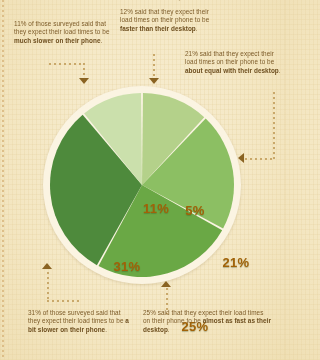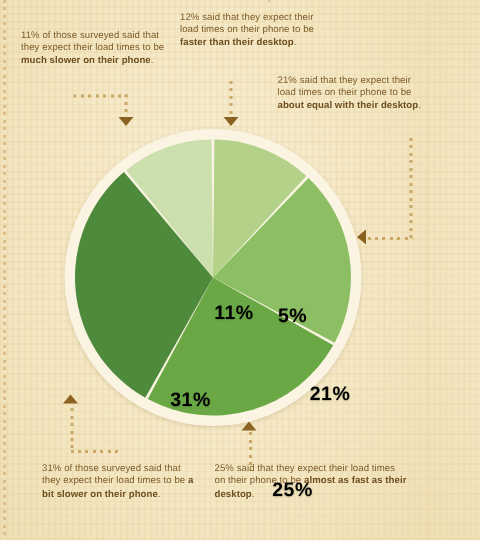--- a/index.html
+++ b/index.html
@@ -115,21 +115,21 @@
     border-radius: 50%;
     background: #fbf4e2;
     box-shadow: 0 1px 3px rgba(120,95,45,0.18);
   }
   .pie-svg { position: absolute; left: 0; top: 0; }
 
   .slice-label {
     position: absolute;
     font-size: 13px;
     font-weight: bold;
-    color: #000000;
+    color: #a16207;
     text-shadow: 0 1px 1px rgba(60,80,40,0.35);
     transform: translate(-50%, -50%);
     white-space: nowrap;
     letter-spacing: .3px;
   }
 </style>
 </head>
 <body>
 
 <div class="top-crop">
@@ -159,21 +159,21 @@
     <g id="slice-paths">
         <path d="M 99 99 L 99.9634041386946 7.005044418372876 A 92 92 0 0 1 161.2725892108048 31.279067984984437 Z" fill="#b4d18a"></path>
         <path d="M 99 99 L 162.67717199607742 32.59805901495068 A 92 92 0 0 1 180.0799175899793 142.47467036795297 Z" fill="#8cbf63"></path>
         <path d="M 99 99 L 179.15167062305744 144.16314533259293 A 92 92 0 0 1 55.52532963204704 180.0799175899793 Z" fill="#6aa845"></path>
         <path d="M 99 99 L 53.83685466740708 179.15167062305744 A 92 92 0 0 1 39.617892729396544 28.730765365612925 Z" fill="#4e8a3c"></path>
         <path d="M 99 99 L 41.10252402341492 27.502571545958702 A 92 92 0 0 1 98.03659586130534 7.005044418372876 Z" fill="#cbe0ac"></path>
       </g>
   </svg>
   <div id="slice-labels">
       <div class="slice-label" style="left: 152px; top: 124px;">5%</div>
-      <div class="slice-label" style="left: 177px; top: 176px;">21%</div>
+      <div class="slice-label" style="left: 193px; top: 176px;">21%</div>
       <div class="slice-label" style="left: 152px; top: 240px; text-align: center;">25%</div>
       <div class="slice-label" style="left: 84px; top: 180px;">31%</div>
       <div class="slice-label" style="left: 113px; top: 122px;">11%</div>
     </div>
 </div>
 
 <div class="note note-much-slower">
   <span>11% of those surveyed said that they expect their load times to be </span><b>much slower on their phone</b><span>.</span>
 </div>
 

